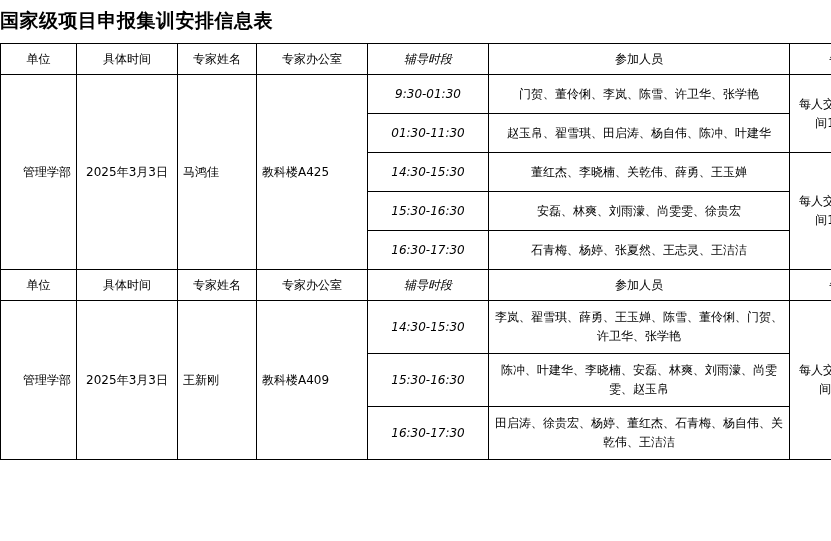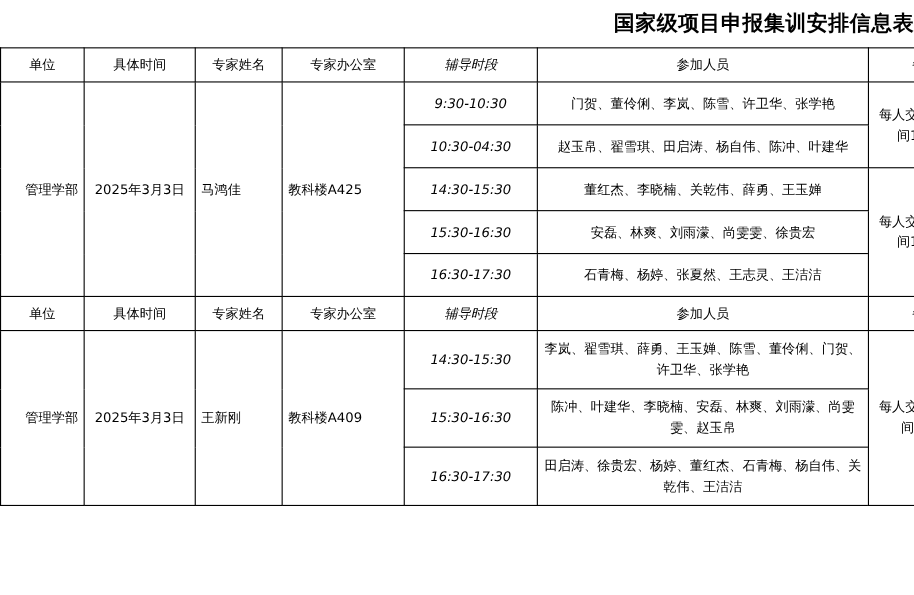--- a/index.html
+++ b/index.html
@@ -14,21 +14,21 @@
     color: #000000;
     overflow: hidden;
   }
   .page {
     width: 831px;
     height: 541px;
     position: relative;
     box-sizing: border-box;
   }
   .doc-title {
-    text-align: right;
+    text-align: left;
     font-size: 19px;
     font-weight: bold;
     letter-spacing: 0.5px;
     padding: 8px 0 9px 0;
     font-family: "DejaVu Sans", "Liberation Sans", sans-serif;
   }
   table.sched {
     border-collapse: collapse;
     width: 815px;
     margin: 0 auto;
@@ -80,26 +80,26 @@
         <td class="c-slot">辅导时段</td>
         <td class="c-people" style="text-align:center">参加人员</td>
         <td class="c-note">备注</td>
       </tr>
 
       <tr class="row-h-1">
         <td class="c-unit" rowspan="5">管理学部</td>
         <td class="c-date" rowspan="5">2025年3月3日</td>
         <td class="c-expert" rowspan="5">马鸿佳</td>
         <td class="c-office" rowspan="5">教科楼A425</td>
-        <td class="c-slot slot-cell">9:30-10:30</td>
+        <td class="c-slot slot-cell">9:30-01:30</td>
         <td class="c-people people-cell">门贺、董伶俐、李岚、陈雪、许卫华、张学艳</td>
         <td class="c-note note-cell" rowspan="2">每人交流辅导时间10分钟</td>
       </tr>
       <tr class="row-h-1">
-        <td class="c-slot slot-cell">10:30-04:30</td>
+        <td class="c-slot slot-cell">01:30-11:30</td>
         <td class="c-people people-cell">赵玉帛、翟雪琪、田启涛、杨自伟、陈冲、叶建华</td>
       </tr>
       <tr class="row-h-1">
         <td class="c-slot slot-cell">14:30-15:30</td>
         <td class="c-people people-cell">董红杰、李晓楠、关乾伟、薛勇、王玉婵</td>
         <td class="c-note note-cell" rowspan="3">每人交流辅导时间12分钟</td>
       </tr>
       <tr class="row-h-1">
         <td class="c-slot slot-cell">15:30-16:30</td>
         <td class="c-people people-cell">安磊、林爽、刘雨濛、尚雯雯、徐贵宏</td>

